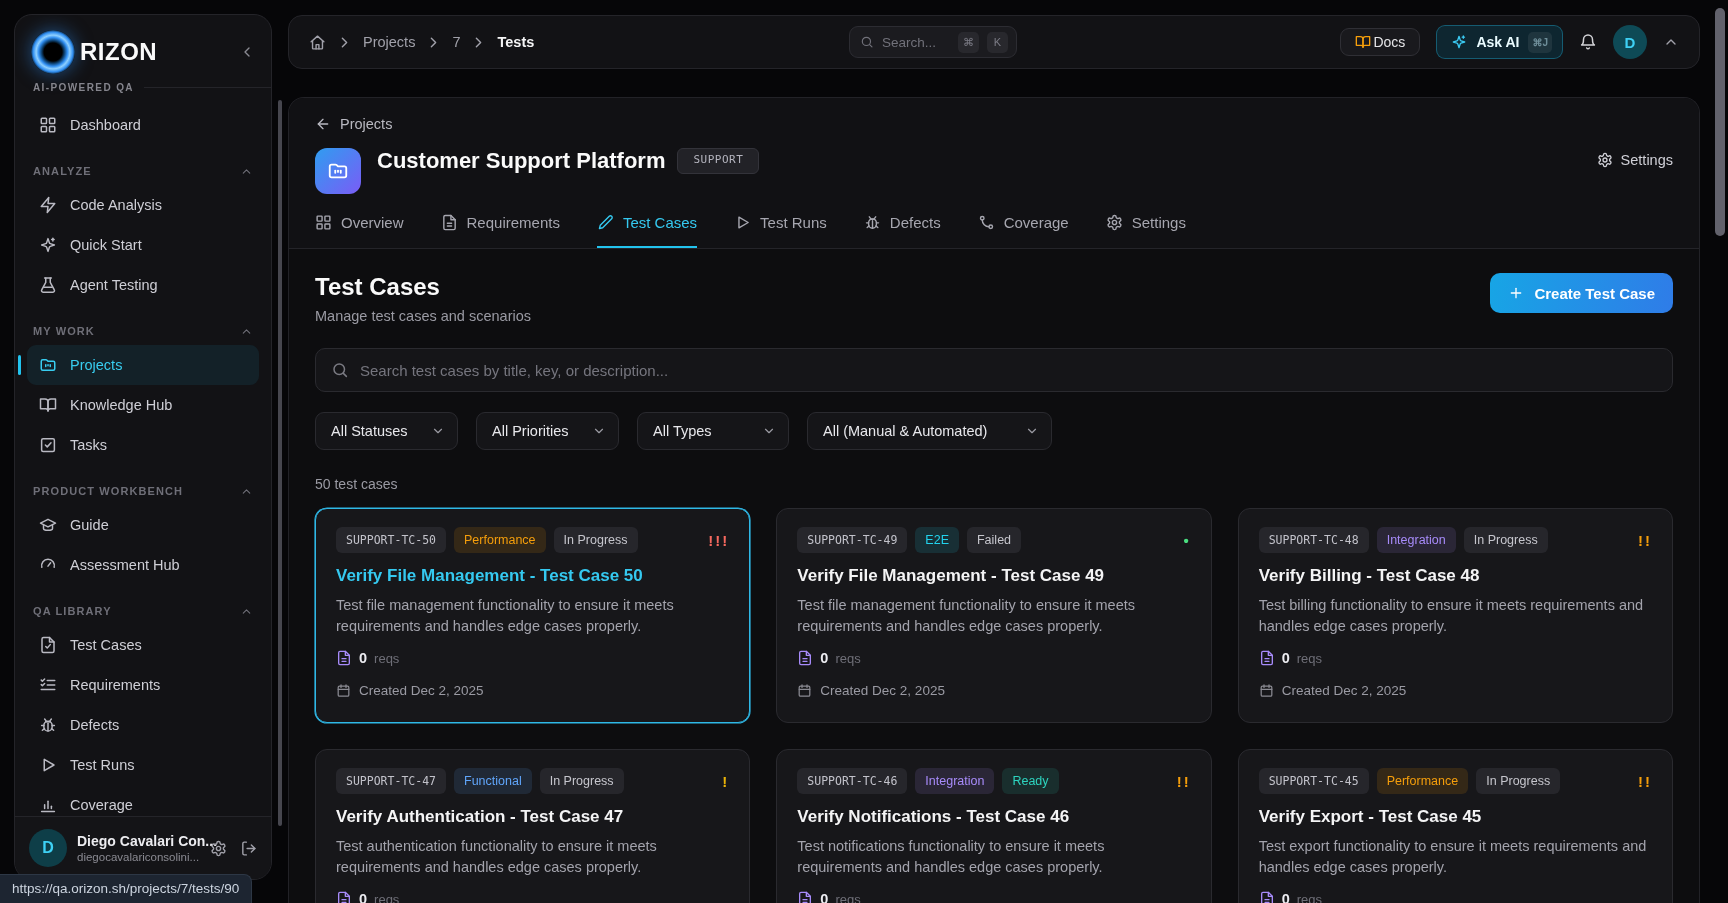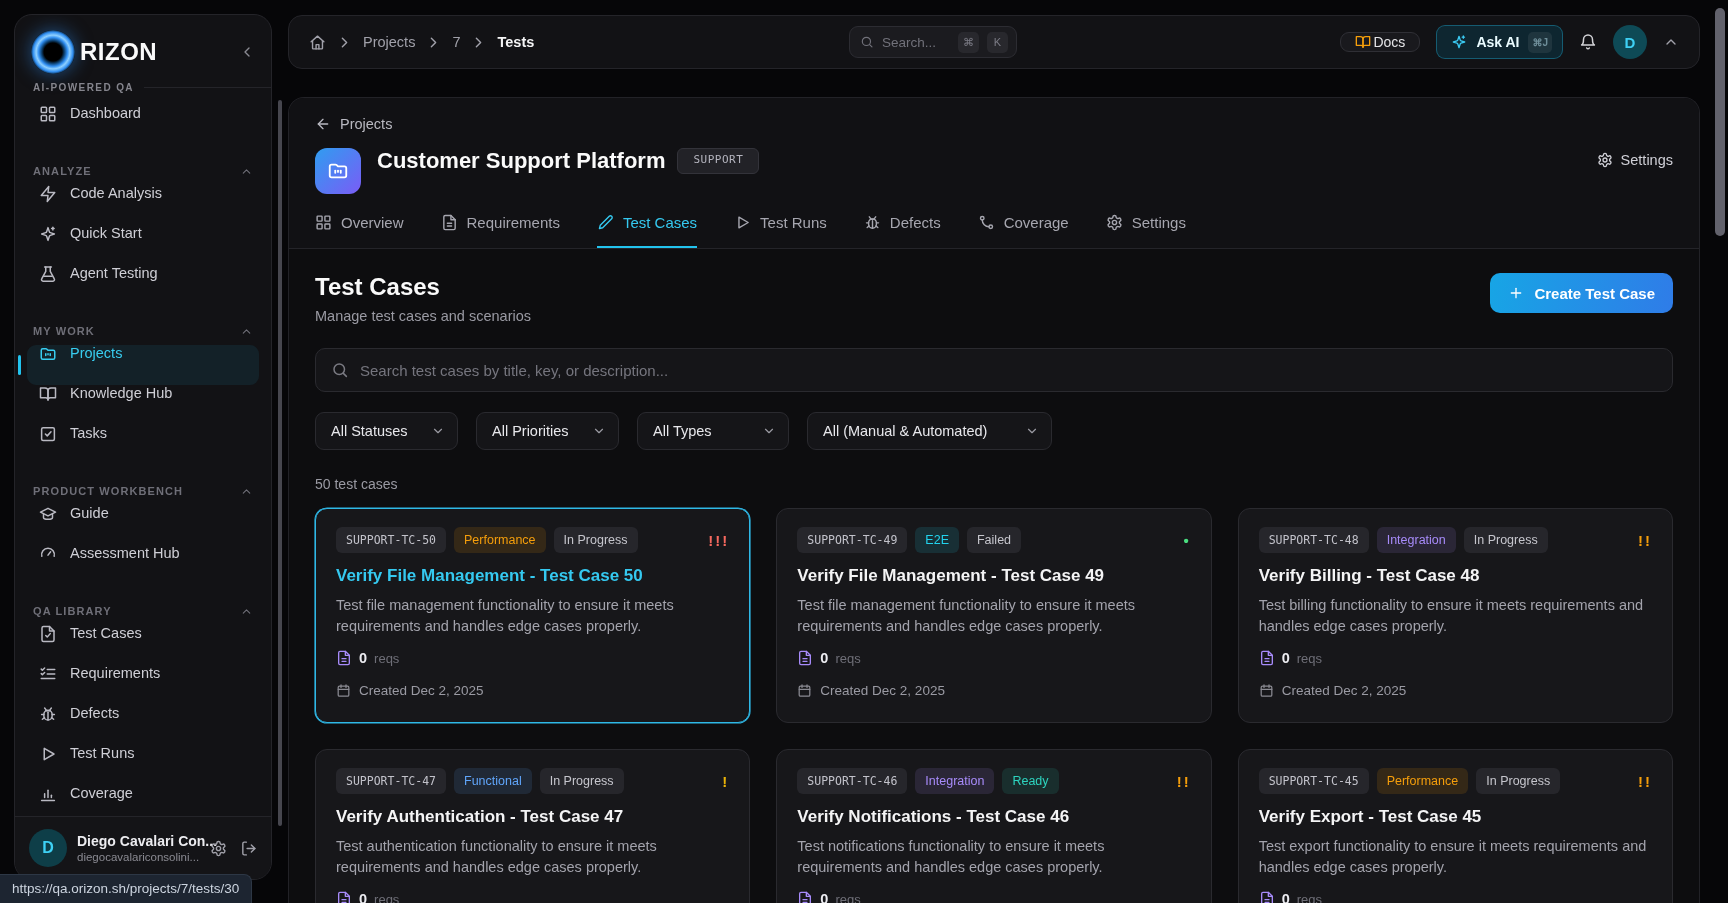--- a/index.html
+++ b/index.html
@@ -14,21 +14,21 @@
   .logo-row{display:flex;align-items:center;gap:10px;padding:15px 16px 8px}
   .logo-orb{width:44px;height:44px;border-radius:50%;flex:none;background:radial-gradient(circle at 50% 50%,#000 0 29%,#0b3c68 36%,#2f8df0 46%,#8fd0ff 54%,#2f8df0 64%,#041019 73%,rgba(0,0,0,0) 75%);box-shadow:0 0 18px rgba(47,141,240,.5)}
   .brand{font-size:24px;font-weight:800;letter-spacing:.5px;color:#fafafa;margin-left:-5px}
   .collapse{margin-left:auto;width:16px;height:16px;color:#8a8a92;cursor:pointer}
   .tagline-row{display:flex;align-items:center;gap:10px;padding:0 0 6px 18px}
   .tagline{font-size:10px;letter-spacing:1.4px;color:#85858d;font-weight:700;white-space:nowrap}
   .tagline-row .rule{flex:1;height:1px;background:#242429}
   .nav{flex:1;padding:6px 12px 0;overflow:hidden}
   .nav-label{display:flex;align-items:center;height:28px;margin-top:12px;padding:0 6px;font-size:11px;font-weight:700;letter-spacing:1.1px;color:#6f6f78;cursor:pointer}
   .nav-label .chev{margin-left:auto;width:13px;height:13px;color:#6f6f78}
-  .nav-item{position:relative;display:flex;gap:13px;height:40px;padding:0 12px;border-radius:9px;font-size:14.5px;color:#cfcfd6;cursor:pointer}
+  .nav-item{position:relative;display:flex;align-items:center;gap:13px;height:40px;padding:0 12px;border-radius:9px;font-size:14.5px;color:#cfcfd6;cursor:pointer}
   .nav-item .icon{width:18px;height:18px;color:#b9b9c2}
   .nav-item.active{background:rgba(34,190,230,.09);color:#38cdf0}
   .nav-item.active .icon{color:#38cdf0}
   .nav-item.active::before{content:"";position:absolute;left:-9px;top:10px;bottom:10px;width:3px;border-radius:2px;background:#22c3ee}
   .user-row{display:flex;align-items:center;gap:10px;border-top:1px solid #242429;padding:12px 14px;background:#141417}
   .user-avatar{width:38px;height:38px;border-radius:50%;background:#0e3e48;color:#3ed1f5;font-weight:700;font-size:16px;display:flex;align-items:center;justify-content:center;flex:none}
   .user-texts{min-width:0}
   .user-name{font-size:14px;font-weight:700;color:#ececf0;white-space:nowrap}
   .user-email{font-size:11.5px;color:#8a8a92;white-space:nowrap;margin-top:2px}
   .user-actions{margin-left:auto;display:flex;gap:13px}
@@ -40,21 +40,21 @@
   .crumbs{display:flex;align-items:center;gap:10px}
   .crumbs .icon{width:17px;height:17px;color:#a1a1aa;cursor:pointer}
   .crumb{font-size:14.5px;color:#a1a1aa;cursor:pointer}
   .crumb.current{color:#f4f4f5;font-weight:700}
   .crumb-sep{width:13px;height:13px;color:#5d5d66}
   .topbar-search{position:absolute;left:560px;width:168px;height:32px;background:#1b1b1f;border:1px solid #2c2c32;border-radius:9px;display:flex;align-items:center;gap:8px;padding:0 8px 0 10px;cursor:text}
   .topbar-search .icon{width:14px;height:14px;color:#71717a}
   .topbar-search .ph{font-size:13.5px;color:#71717a;flex:1}
   .keycap{min-width:21px;height:21px;border-radius:5px;background:#28282d;color:#7c7c86;font-size:11px;display:flex;align-items:center;justify-content:center;padding:0 4px}
   .topbar-right{margin-left:auto;display:flex;align-items:center;gap:16px}
-  .btn-docs{display:flex;align-items:center;gap:2px;height:20px;padding:0 14px;border:1px solid #2f2f35;background:#19191d;border-radius:9px;font-size:14px;color:#e4e4e7;cursor:pointer}
+  .btn-docs{display:flex;align-items:center;gap:2px;height:28px;padding:0 14px;border:1px solid #2f2f35;background:#19191d;border-radius:9px;font-size:14px;color:#e4e4e7;cursor:pointer}
   .btn-docs .icon{width:16px;height:16px;color:#f59e0b}
   .btn-askai{display:flex;align-items:center;gap:9px;height:34px;padding:0 10px 0 14px;border:1px solid rgba(34,195,238,.35);background:#0e2630;border-radius:9px;font-size:14px;font-weight:700;color:#eafcff;cursor:pointer}
   .btn-askai .icon{width:16px;height:16px;color:#3ac8f0}
   .btn-askai .keycap{background:rgba(255,255,255,.07);color:#6e8e99;font-size:10px}
   .bell{width:18px;height:18px;color:#d4d4d8;cursor:pointer}
   .tb-avatar{width:34px;height:34px;border-radius:50%;background:#0e4a56;color:#3ed1f5;font-weight:700;font-size:15px;display:flex;align-items:center;justify-content:center;cursor:pointer}
   .tb-chev{width:16px;height:16px;color:#a1a1aa;cursor:pointer}
 
   
   .panel{position:absolute;left:288px;top:97px;width:1412px;height:806px;background:#0d0d0f;border:1px solid #222227;border-bottom:0;border-radius:16px 16px 0 0;overflow:hidden;z-index:1}
@@ -745,13 +745,13 @@
             </span>
             <b>0</b>
             <span class="unit">reqs</span>
           </div>
         </div>
       </div>
   </div>
 </main>
 
 <div class="v-scroll"></div>
-<div class="url-tip">https://qa.orizon.sh/projects/7/tests/30</div>
+<div class="url-tip">https://qa.orizon.sh/projects/7/tests/90</div>
 
 </body></html>

